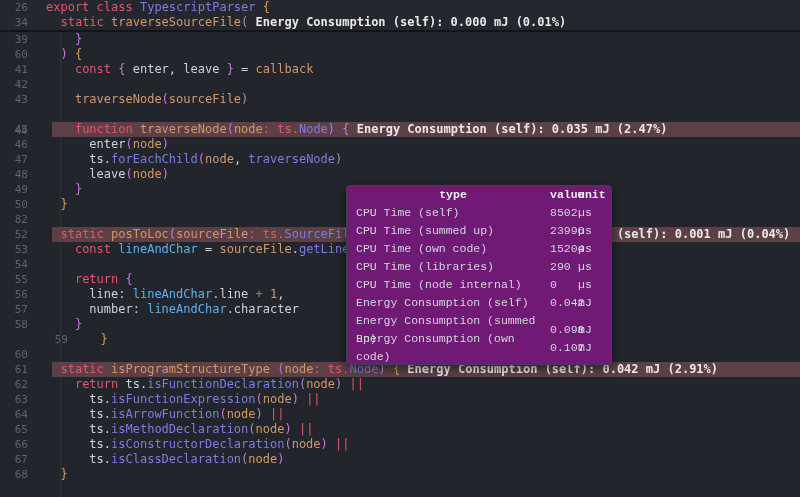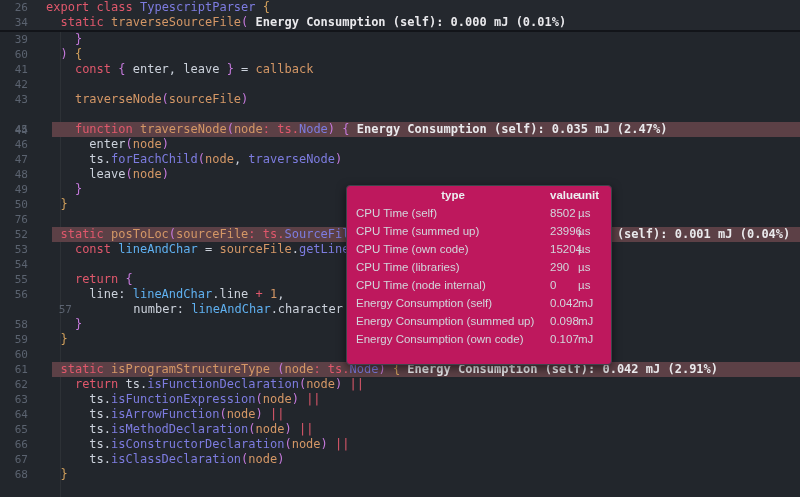--- a/index.html
+++ b/index.html
@@ -51,45 +51,45 @@
       <div class="row" style="background: transparent;"><span class="content"><span class="ln" style="color: rgb(91, 99, 112);">41</span><span style="color: rgb(204, 210, 220);">    </span><span style="color: rgb(224, 88, 108);">const</span><span style="color: rgb(204, 210, 220);"> </span><span style="color: rgb(198, 122, 221);">{</span><span style="color: rgb(204, 210, 220);"> enter, leave </span><span style="color: rgb(198, 122, 221);">}</span><span style="color: rgb(204, 210, 220);"> = </span><span style="color: rgb(212, 151, 102);">callback</span></span></div>
       <div class="row" style="background: transparent;"><span class="content"><span class="ln" style="color: rgb(91, 99, 112);">42</span></span></div>
       <div class="row" style="background: transparent;"><span class="content"><span class="ln" style="color: rgb(91, 99, 112);">43</span><span style="color: rgb(204, 210, 220);">    </span><span style="color: rgb(212, 151, 102);">traverseNode</span><span style="color: rgb(198, 122, 221);">(</span><span style="color: rgb(212, 151, 102);">sourceFile</span><span style="color: rgb(198, 122, 221);">)</span></span></div>
       <div class="row" style="background: transparent;"><span class="content"><span class="ln" style="color: rgb(91, 99, 112); margin-top: 16px;">44</span></span></div>
       <div class="row" style="background: transparent;"><div class="band" style="background: rgb(92, 64, 70);"></div><span class="content"><span class="ln" style="color: rgb(91, 99, 112);">45</span><span style="color: rgb(204, 210, 220);">    </span><span style="color: rgb(224, 88, 108);">function</span><span style="color: rgb(204, 210, 220);"> </span><span style="color: rgb(212, 151, 102);">traverseNode</span><span style="color: rgb(198, 122, 221);">(</span><span style="color: rgb(212, 151, 102);">node</span><span style="color: rgb(224, 88, 108);">:</span><span style="color: rgb(204, 210, 220);"> </span><span style="color: rgb(224, 88, 108);">ts.</span><span style="color: rgb(125, 124, 224);">Node</span><span style="color: rgb(198, 122, 221);">)</span><span style="color: rgb(204, 210, 220);"> </span><span style="color: rgb(198, 122, 221);">{</span><span class="ann" style="color: rgb(233, 233, 236);"> Energy Consumption (self): 0.035 mJ (2.47%)</span></span></div>
       <div class="row" style="background: transparent;"><span class="content"><span class="ln" style="color: rgb(91, 99, 112);">46</span><span style="color: rgb(204, 210, 220);">      enter</span><span style="color: rgb(198, 122, 221);">(</span><span style="color: rgb(212, 151, 102);">node</span><span style="color: rgb(198, 122, 221);">)</span></span></div>
       <div class="row" style="background: transparent;"><span class="content"><span class="ln" style="color: rgb(91, 99, 112);">47</span><span style="color: rgb(204, 210, 220);">      ts.</span><span style="color: rgb(125, 124, 224);">forEachChild</span><span style="color: rgb(198, 122, 221);">(</span><span style="color: rgb(212, 151, 102);">node</span><span style="color: rgb(204, 210, 220);">, </span><span style="color: rgb(125, 124, 224);">traverseNode</span><span style="color: rgb(198, 122, 221);">)</span></span></div>
       <div class="row" style="background: transparent;"><span class="content"><span class="ln" style="color: rgb(91, 99, 112);">48</span><span style="color: rgb(204, 210, 220);">      leave</span><span style="color: rgb(198, 122, 221);">(</span><span style="color: rgb(212, 151, 102);">node</span><span style="color: rgb(198, 122, 221);">)</span></span></div>
       <div class="row" style="background: transparent;"><span class="content"><span class="ln" style="color: rgb(91, 99, 112);">49</span><span style="color: rgb(204, 210, 220);">    </span><span style="color: rgb(198, 122, 221);">}</span></span></div>
       <div class="row" style="background: transparent;"><span class="content"><span class="ln" style="color: rgb(91, 99, 112);">50</span><span style="color: rgb(204, 210, 220);">  </span><span style="color: rgb(210, 160, 92);">}</span></span></div>
-      <div class="row" style="background: transparent;"><span class="content"><span class="ln" style="color: rgb(91, 99, 112);">76</span></span></div>
+      <div class="row" style="background: transparent;"><span class="content"><span class="ln" style="color: rgb(91, 99, 112);">82</span></span></div>
       <div class="row" style="background: transparent;"><div class="band" style="background: rgb(92, 64, 70);"></div><span class="content"><span class="ln" style="color: rgb(91, 99, 112);">52</span><span style="color: rgb(204, 210, 220);">  </span><span style="color: rgb(224, 88, 108);">static</span><span style="color: rgb(204, 210, 220);"> </span><span style="color: rgb(212, 151, 102);">posToLoc</span><span style="color: rgb(198, 122, 221);">(</span><span style="color: rgb(212, 151, 102);">sourceFile</span><span style="color: rgb(224, 88, 108);">:</span><span style="color: rgb(204, 210, 220);"> </span><span style="color: rgb(224, 88, 108);">ts.</span><span style="color: rgb(125, 124, 224);">SourceFile</span><span style="color: rgb(204, 210, 220);">, </span><span style="color: rgb(212, 151, 102);">pos</span><span style="color: rgb(224, 88, 108);">:</span><span style="color: rgb(204, 210, 220);"> </span><span style="color: rgb(125, 124, 224);">number</span><span style="color: rgb(198, 122, 221);">)</span><span style="color: rgb(204, 210, 220);"> </span><span style="color: rgb(210, 160, 92);">{</span><span class="ann" style="color: rgb(233, 233, 236);"> Energy Consumption (self): 0.001 mJ (0.04%)</span></span></div>
       <div class="row" style="background: transparent;"><span class="content"><span class="ln" style="color: rgb(91, 99, 112);">53</span><span style="color: rgb(204, 210, 220);">    </span><span style="color: rgb(224, 88, 108);">const</span><span style="color: rgb(204, 210, 220);"> </span><span style="color: rgb(95, 176, 240);">lineAndChar</span><span style="color: rgb(204, 210, 220);"> = </span><span style="color: rgb(212, 151, 102);">sourceFile</span><span style="color: rgb(204, 210, 220);">.</span><span style="color: rgb(125, 124, 224);">getLineAndCharacterOfPosition</span><span style="color: rgb(198, 122, 221);">(</span><span style="color: rgb(212, 151, 102);">pos</span><span style="color: rgb(198, 122, 221);">)</span></span></div>
       <div class="row" style="background: transparent;"><span class="content"><span class="ln" style="color: rgb(91, 99, 112);">54</span></span></div>
       <div class="row" style="background: transparent;"><span class="content"><span class="ln" style="color: rgb(91, 99, 112);">55</span><span style="color: rgb(204, 210, 220);">    </span><span style="color: rgb(224, 88, 108);">return</span><span style="color: rgb(204, 210, 220);"> </span><span style="color: rgb(198, 122, 221);">{</span></span></div>
       <div class="row" style="background: transparent;"><span class="content"><span class="ln" style="color: rgb(91, 99, 112);">56</span><span style="color: rgb(204, 210, 220);">      line: </span><span style="color: rgb(95, 176, 240);">lineAndChar</span><span style="color: rgb(204, 210, 220);">.line </span><span style="color: rgb(224, 88, 108);">+</span><span style="color: rgb(204, 210, 220);"> </span><span style="color: rgb(212, 151, 102);">1</span><span style="color: rgb(204, 210, 220);">,</span></span></div>
-      <div class="row" style="background: transparent;"><span class="content"><span class="ln" style="color: rgb(91, 99, 112); padding-left: 44px;">57</span><span style="color: rgb(204, 210, 220);">      number: </span><span style="color: rgb(95, 176, 240);">lineAndChar</span><span style="color: rgb(204, 210, 220);">.character</span></span></div>
+      <div class="row" style="background: transparent;"><span class="content"><span class="ln" style="color: rgb(91, 99, 112);">57</span><span style="color: rgb(204, 210, 220);">      number: </span><span style="color: rgb(95, 176, 240);">lineAndChar</span><span style="color: rgb(204, 210, 220);">.character</span></span></div>
       <div class="row" style="background: transparent;"><span class="content"><span class="ln" style="color: rgb(91, 99, 112);">58</span><span style="color: rgb(204, 210, 220);">    </span><span style="color: rgb(198, 122, 221);">}</span></span></div>
-      <div class="row" style="background: transparent;"><span class="content"><span class="ln" style="color: rgb(91, 99, 112);">59</span><span style="color: rgb(204, 210, 220);">  </span><span style="color: rgb(210, 160, 92);">}</span></span></div>
+      <div class="row" style="background: transparent;"><span class="content"><span class="ln" style="color: rgb(91, 99, 112); padding-left: 40px;">59</span><span style="color: rgb(204, 210, 220);">  </span><span style="color: rgb(210, 160, 92);">}</span></span></div>
       <div class="row" style="background: transparent;"><span class="content"><span class="ln" style="color: rgb(91, 99, 112);">60</span></span></div>
       <div class="row" style="background: transparent;"><div class="band" style="background: rgb(92, 64, 70);"></div><span class="content"><span class="ln" style="color: rgb(91, 99, 112);">61</span><span style="color: rgb(204, 210, 220);">  </span><span style="color: rgb(224, 88, 108);">static</span><span style="color: rgb(204, 210, 220);"> </span><span style="color: rgb(212, 151, 102);">isProgramStructureType</span><span style="color: rgb(204, 210, 220);"> </span><span style="color: rgb(198, 122, 221);">(</span><span style="color: rgb(212, 151, 102);">node</span><span style="color: rgb(224, 88, 108);">:</span><span style="color: rgb(204, 210, 220);"> </span><span style="color: rgb(224, 88, 108);">ts.</span><span style="color: rgb(125, 124, 224);">Node</span><span style="color: rgb(198, 122, 221);">)</span><span style="color: rgb(204, 210, 220);"> </span><span style="color: rgb(210, 160, 92);">{</span><span class="ann" style="color: rgb(233, 233, 236);"> Energy Consumption (self): 0.042 mJ (2.91%)</span></span></div>
       <div class="row" style="background: transparent;"><span class="content"><span class="ln" style="color: rgb(91, 99, 112);">62</span><span style="color: rgb(204, 210, 220);">    </span><span style="color: rgb(224, 88, 108);">return</span><span style="color: rgb(204, 210, 220);"> ts.</span><span style="color: rgb(125, 124, 224);">isFunctionDeclaration</span><span style="color: rgb(198, 122, 221);">(</span><span style="color: rgb(212, 151, 102);">node</span><span style="color: rgb(198, 122, 221);">)</span><span style="color: rgb(204, 210, 220);"> </span><span style="color: rgb(224, 88, 108);">||</span></span></div>
       <div class="row" style="background: transparent;"><span class="content"><span class="ln" style="color: rgb(91, 99, 112);">63</span><span style="color: rgb(204, 210, 220);">      ts.</span><span style="color: rgb(125, 124, 224);">isFunctionExpression</span><span style="color: rgb(198, 122, 221);">(</span><span style="color: rgb(212, 151, 102);">node</span><span style="color: rgb(198, 122, 221);">)</span><span style="color: rgb(204, 210, 220);"> </span><span style="color: rgb(224, 88, 108);">||</span></span></div>
       <div class="row" style="background: transparent;"><span class="content"><span class="ln" style="color: rgb(91, 99, 112);">64</span><span style="color: rgb(204, 210, 220);">      ts.</span><span style="color: rgb(125, 124, 224);">isArrowFunction</span><span style="color: rgb(198, 122, 221);">(</span><span style="color: rgb(212, 151, 102);">node</span><span style="color: rgb(198, 122, 221);">)</span><span style="color: rgb(204, 210, 220);"> </span><span style="color: rgb(224, 88, 108);">||</span></span></div>
       <div class="row" style="background: transparent;"><span class="content"><span class="ln" style="color: rgb(91, 99, 112);">65</span><span style="color: rgb(204, 210, 220);">      ts.</span><span style="color: rgb(125, 124, 224);">isMethodDeclaration</span><span style="color: rgb(198, 122, 221);">(</span><span style="color: rgb(212, 151, 102);">node</span><span style="color: rgb(198, 122, 221);">)</span><span style="color: rgb(204, 210, 220);"> </span><span style="color: rgb(224, 88, 108);">||</span></span></div>
       <div class="row" style="background: transparent;"><span class="content"><span class="ln" style="color: rgb(91, 99, 112);">66</span><span style="color: rgb(204, 210, 220);">      ts.</span><span style="color: rgb(125, 124, 224);">isConstructorDeclaration</span><span style="color: rgb(198, 122, 221);">(</span><span style="color: rgb(212, 151, 102);">node</span><span style="color: rgb(198, 122, 221);">)</span><span style="color: rgb(204, 210, 220);"> </span><span style="color: rgb(224, 88, 108);">||</span></span></div>
       <div class="row" style="background: transparent;"><span class="content"><span class="ln" style="color: rgb(91, 99, 112);">67</span><span style="color: rgb(204, 210, 220);">      ts.</span><span style="color: rgb(125, 124, 224);">isClassDeclaration</span><span style="color: rgb(198, 122, 221);">(</span><span style="color: rgb(212, 151, 102);">node</span><span style="color: rgb(198, 122, 221);">)</span></span></div>
       <div class="row" style="background: transparent;"><span class="content"><span class="ln" style="color: rgb(91, 99, 112);">68</span><span style="color: rgb(204, 210, 220);">  </span><span style="color: rgb(210, 160, 92);">}</span></span></div>
     </div>
   <div class="sticky" id="sticky-rows">
       <div class="row" style="background: rgb(36, 40, 46);"><span class="content"><span class="ln" style="color: rgb(91, 99, 112);">26</span><span style="color: rgb(224, 88, 108);">export</span><span style="color: rgb(204, 210, 220);"> </span><span style="color: rgb(224, 88, 108);">class</span><span style="color: rgb(204, 210, 220);"> </span><span style="color: rgb(125, 124, 224);">TypescriptParser</span><span style="color: rgb(204, 210, 220);"> </span><span style="color: rgb(210, 160, 92);">{</span></span></div>
       <div class="row" style="background: rgb(36, 40, 46);"><span class="content"><span class="ln" style="color: rgb(91, 99, 112);">34</span><span style="color: rgb(204, 210, 220);">  </span><span style="color: rgb(224, 88, 108);">static</span><span style="color: rgb(204, 210, 220);"> </span><span style="color: rgb(212, 151, 102);">traverseSourceFile</span><span style="color: rgb(198, 122, 221);">(</span><span class="ann" style="color: rgb(233, 233, 236);"> Energy Consumption (self): 0.000 mJ (0.01%)</span></span></div>
     </div>
 
-  <div class="tooltip" id="tooltip" style="background: #be185d; color: rgb(210, 214, 220);">
+  <div class="tooltip" id="tooltip" style="background: #701a75; color: rgb(210, 214, 220); font-family: Liberation Mono, monospace;">
     <div class="t-row header" style="color: rgb(236, 238, 241);">
       <span class="t-type">type</span>
       <span class="t-value">value</span>
       <span class="t-unit">unit</span>
     </div>
     <div id="tooltip-rows">
         <div class="t-row">
           <span class="t-type">CPU Time (self)</span>
           <span class="t-value">8502</span>
           <span class="t-unit">µs</span>

